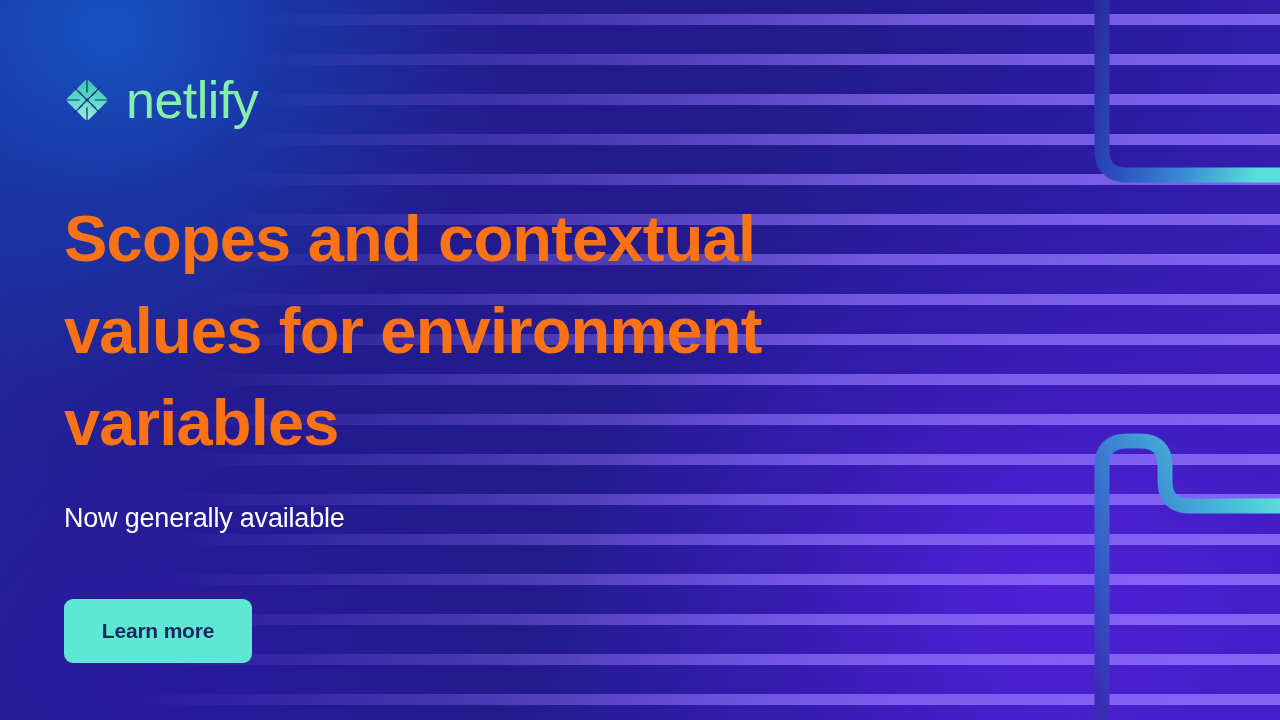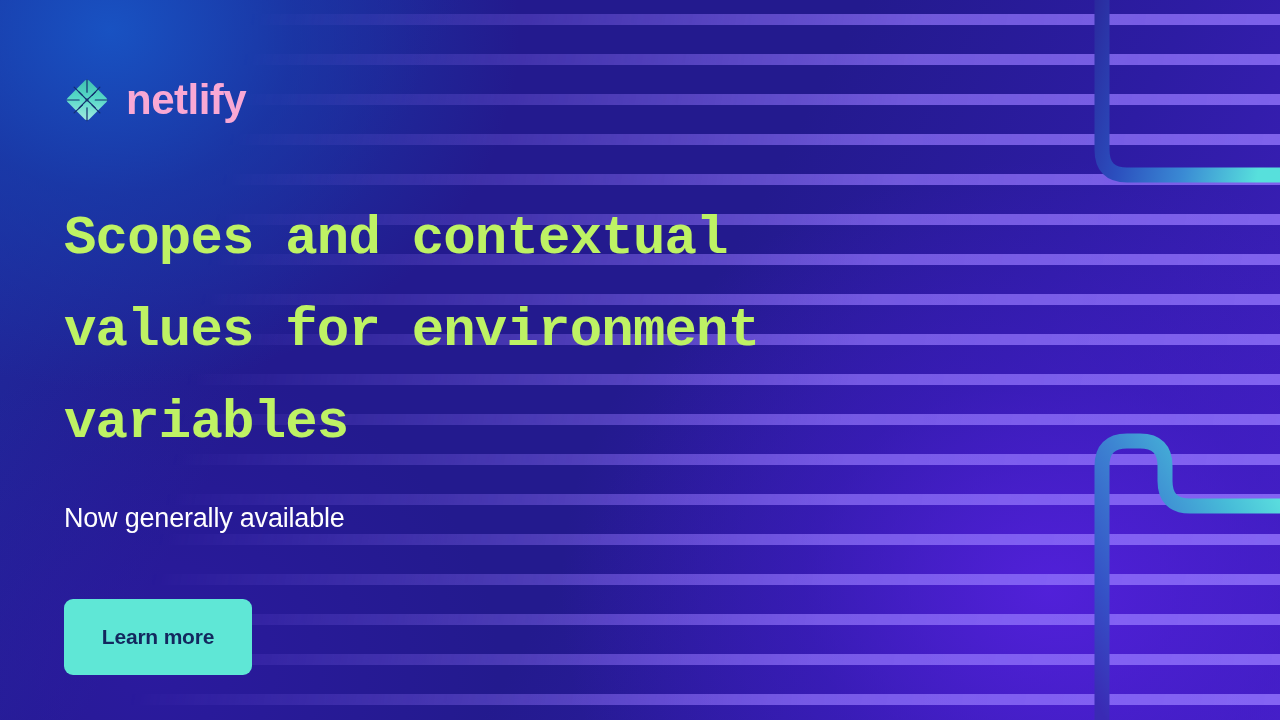--- a/index.html
+++ b/index.html
@@ -112,55 +112,54 @@
 
   .brand {
     display:flex;
     align-items:center;
     gap:16px;
     height:56px;
     width:max-content;
   }
   .brand-mark { width:46px; height:46px; display:block; flex:none; }
   .brand-name {
-    color:#f9a8d4;
-    font-size:42px;
-    font-weight:700;
+    color:#86efac;
+    font-size:52px;
+    font-weight:400;
     letter-spacing:-0.5px;
     line-height:1;
     white-space:nowrap;
   }
 
   .headline {
     margin-top:65px;
-    color:#bef264;
-    font-size:54px;
+    color:#f97316;
+    font-size:65px;
     font-weight:700;
     line-height:92px;
     letter-spacing:-0.8px;
     max-width:860px;
     white-space:pre-line;
-    font-family:Liberation Mono, monospace;
   }
 
   .subhead {
     margin-top:33px;
     color:#ffffff;
     font-size:27px;
     font-weight:400;
     letter-spacing:-0.2px;
     line-height:1.2;
   }
 
   .cta {
     display:inline-flex;
     align-items:center;
     justify-content:center;
     margin-top:65px;
-    height:76px;
+    height:64px;
     padding:0 24px;
     min-width:188px;
     border:none;
     border-radius:9px;
     background:#5fe7d6;
     color:#13285e;
     font-family:"Liberation Sans", sans-serif;
     font-size:21px;
     font-weight:700;
     letter-spacing:-0.2px;

